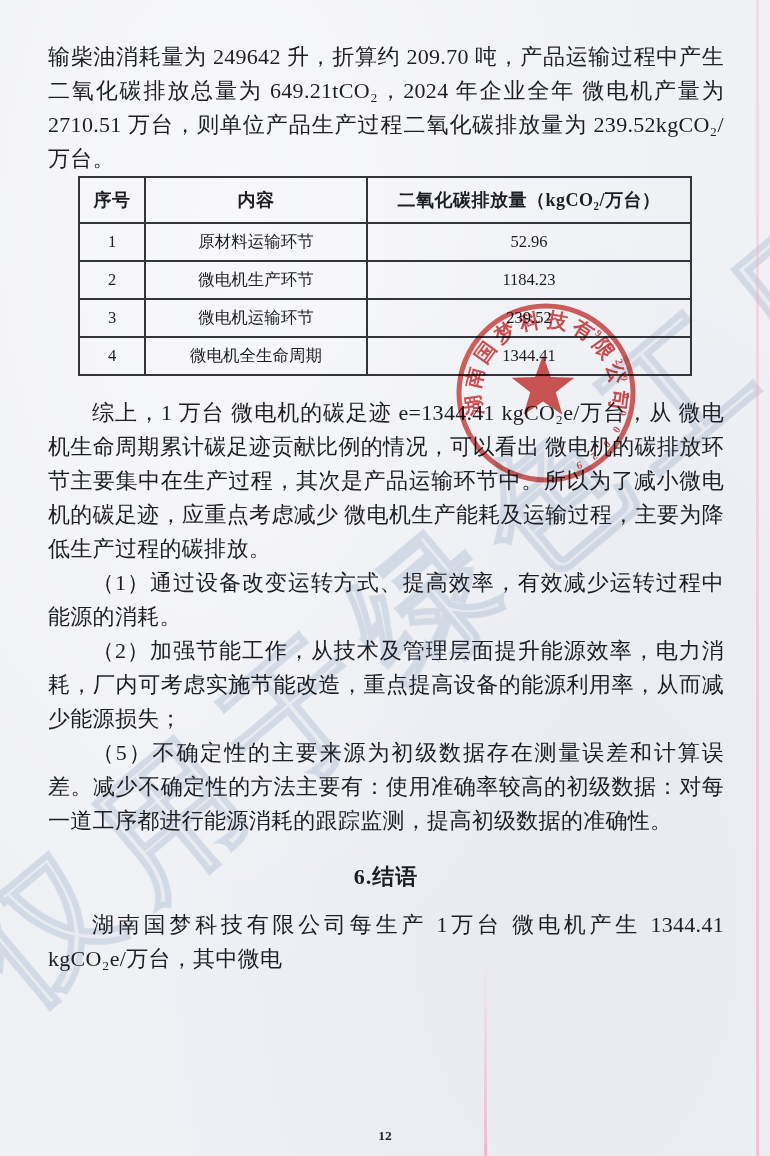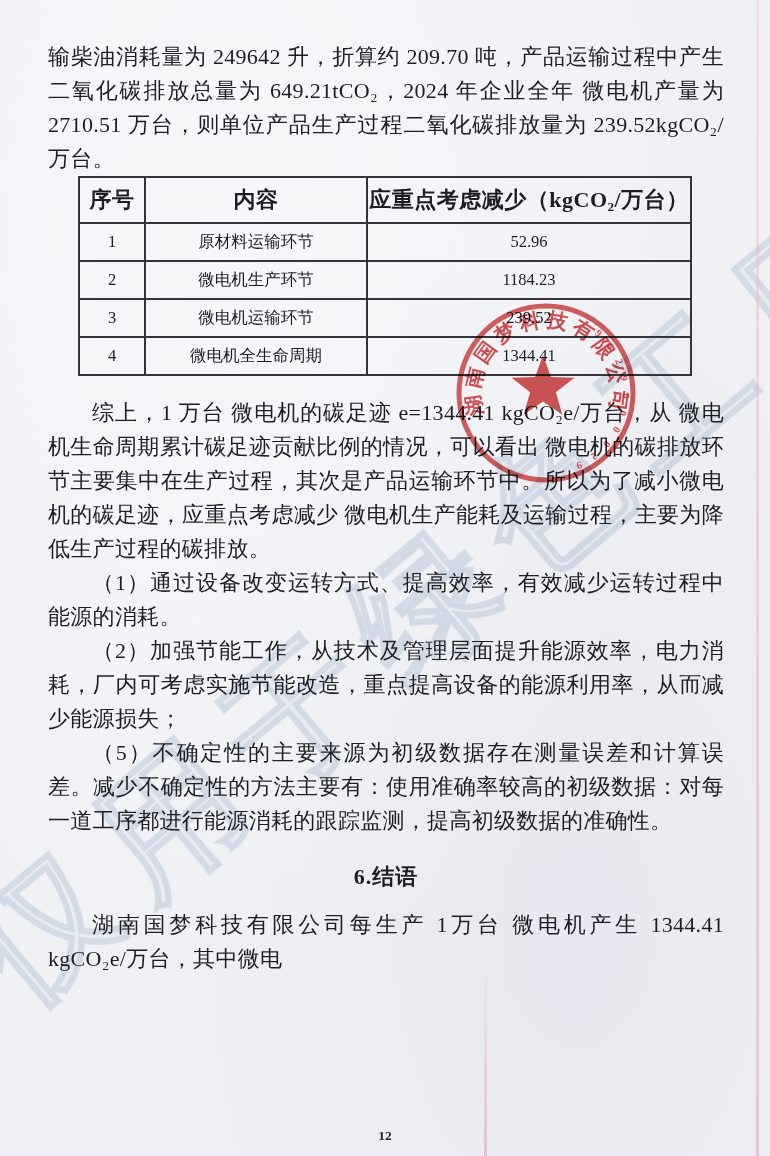--- a/index.html
+++ b/index.html
@@ -14,21 +14,21 @@
   }
   .content { position:absolute; left:48px; top:40px; width:676px; }
   .para { font-size:22px; line-height:34px; text-align:justify; margin:0; letter-spacing:0.3px; }
   .indent { text-indent:2em; }
   .table-title { text-align:center; font-weight:bold; font-size:18.5px; margin:8px 0 7px 0; letter-spacing:1px; }
   table.footprint { border-collapse:collapse; margin-left:30px; width:612px; table-layout:fixed; }
   table.footprint th, table.footprint td {
     border:2px solid #33353a; text-align:center; vertical-align:middle;
     font-family:"Liberation Serif","DejaVu Serif",serif;
   }
-  table.footprint th { height:42px; font-size:22px; font-weight:bold; letter-spacing:0.5px; }
+  table.footprint th { height:42px; font-size:18px; font-weight:bold; letter-spacing:0.5px; }
   table.footprint td { height:34px; font-size:16.5px; font-weight:normal; }
   .mt6 { margin-top:20px; }
   .section-heading { text-align:center; font-size:22px; font-weight:bold; margin:24px 0 16px 0; letter-spacing:1px; }
   .page-number { position:absolute; bottom:12px; left:0; width:770px; text-align:center; font-size:13.5px; font-weight:bold; color:#26272c; }
 
   
   .watermark {
     position:absolute; left:-70px; top:900px; white-space:nowrap;
     transform:rotate(-40deg); transform-origin:0 0;
     font-size:140px; letter-spacing:26px; font-weight:bold;
@@ -63,21 +63,21 @@
     <table class="footprint">
       <colgroup>
           <col style="width:66px">
           <col style="width:222px">
           <col style="width:324px">
         </colgroup>
       <thead>
         <tr>
           <th>序号</th>
           <th>内容</th>
-          <th>应重点考虑减少（kgCO₂/万台）</th>
+          <th>二氧化碳排放量（kgCO₂/万台）</th>
         </tr>
       </thead>
       <tbody>
         <tr>
           <td>1</td>
           <td>原材料运输环节</td>
           <td>52.96</td>
         </tr>
         <tr>
           <td>2</td>

